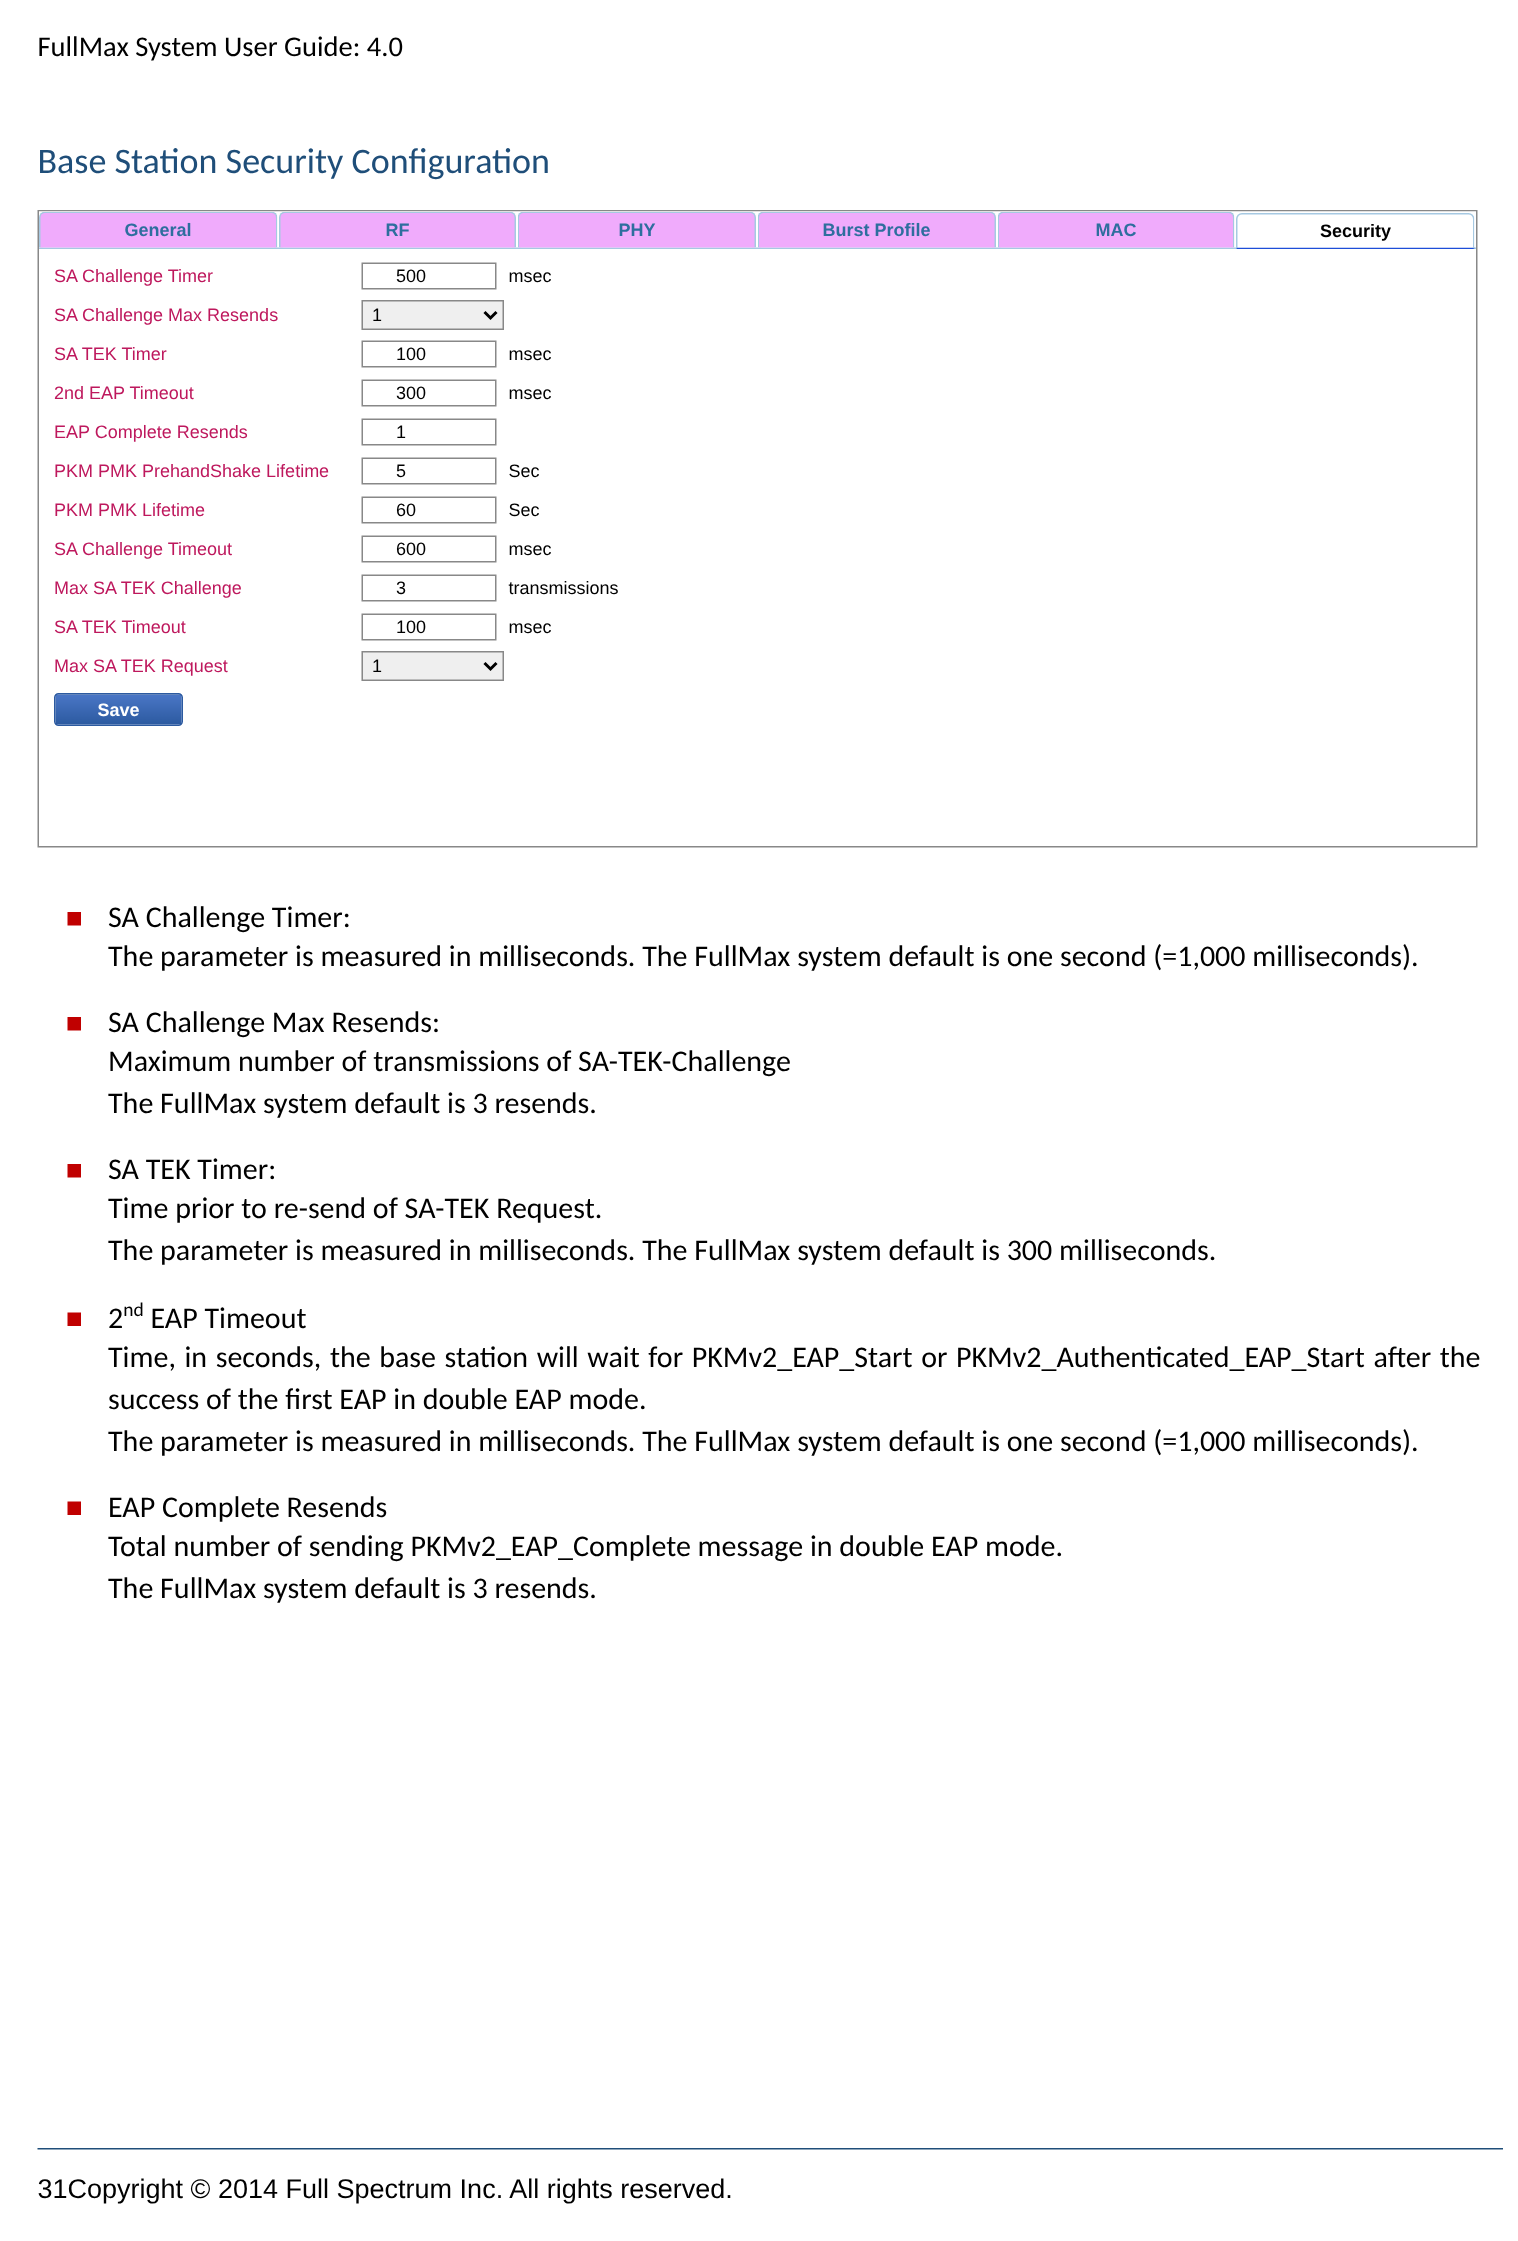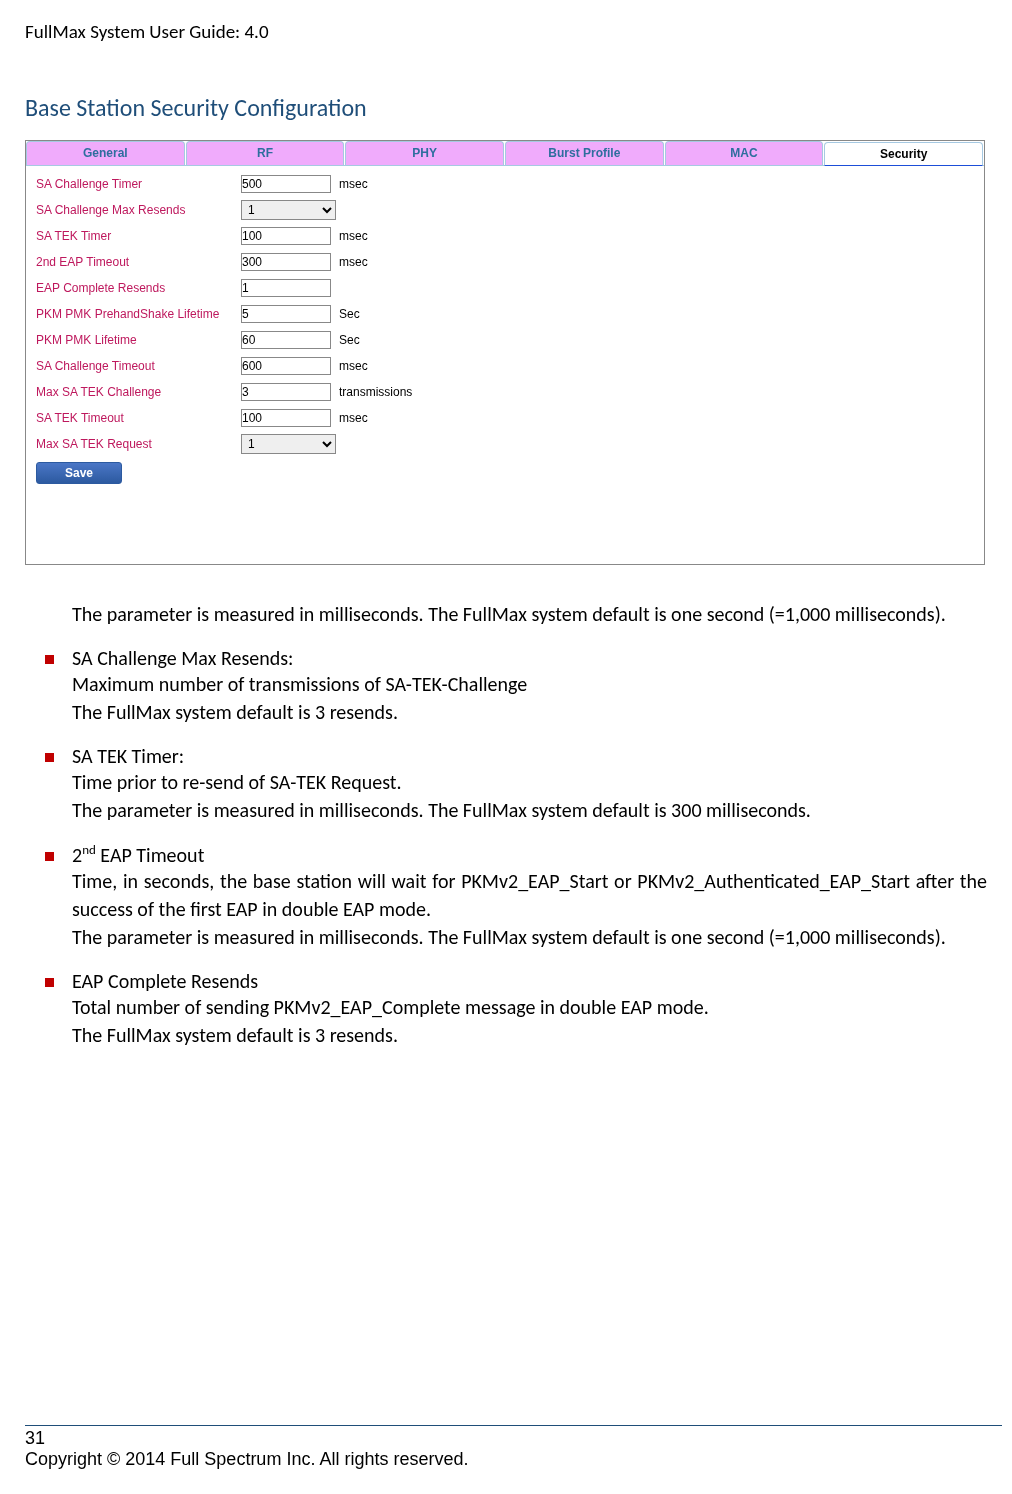--- a/index.html
+++ b/index.html
@@ -67,21 +67,21 @@
     }
     .form-label {
       width: 205px;
       font-size: 12px;
       color: #be185d;
     }
     .form-input {
       border: 1px solid #888;
       height: 18px;
       width: 90px;
-      padding: 0 0;
+      padding: 0 22px;
       font-size: 12px;
     }
     .form-select {
       border: 1px solid #888;
       height: 20px;
       width: 95px;
       padding: 0 2px;
       font-size: 12px;
     }
     .form-unit {
@@ -123,26 +123,25 @@
       line-height: 1.4;
       text-align: justify;
     }
     .sup { font-size: 13px; vertical-align: super; }
     .footer {
       position: absolute;
       bottom: 24px;
       left: 25px;
       right: 10px;
       border-top: 1.5px solid #1F4E79;
-      padding-top: 2px;
+      padding-top: 16px;
       display: flex;
-      justify-content: flex-end;
+      justify-content: flex-start;
       font-family: Arial, sans-serif;
       font-size: 18px;
-      flex-direction: column;
     }
   </style>
 </head>
 <body>
 
 <div class="header-text">FullMax System User Guide: 4.0</div>
 
 <div class="section-title">Base Station Security Configuration</div>
 
 <div class="screenshot-box">
@@ -208,20 +207,21 @@
           <div class="form-label">Max SA TEK Request</div>
           <select class="form-select"><option>1</option></select>
         </div>
       </div>
     <button class="save-btn">Save</button>
   </div>
 </div>
 
 <ul class="bullet-list" id="bullets">
     <li class="bullet-item">
+      <div><span class="bullet-marker"></span><span class="bullet-head">SA Challenge Timer:</span></div>
       <div class="bullet-body">The parameter is measured in milliseconds. The FullMax system default is one second (=1,000 milliseconds).</div>
     </li>
     <li class="bullet-item">
       <div><span class="bullet-marker"></span><span class="bullet-head">SA Challenge Max Resends:</span></div>
       <div class="bullet-body">Maximum number of transmissions of SA-TEK-Challenge</div>
       <div class="bullet-body">The FullMax system default is 3 resends.</div>
     </li>
     <li class="bullet-item">
       <div><span class="bullet-marker"></span><span class="bullet-head">SA TEK Timer:</span></div>
       <div class="bullet-body">Time prior to re-send of SA-TEK Request.</div>

